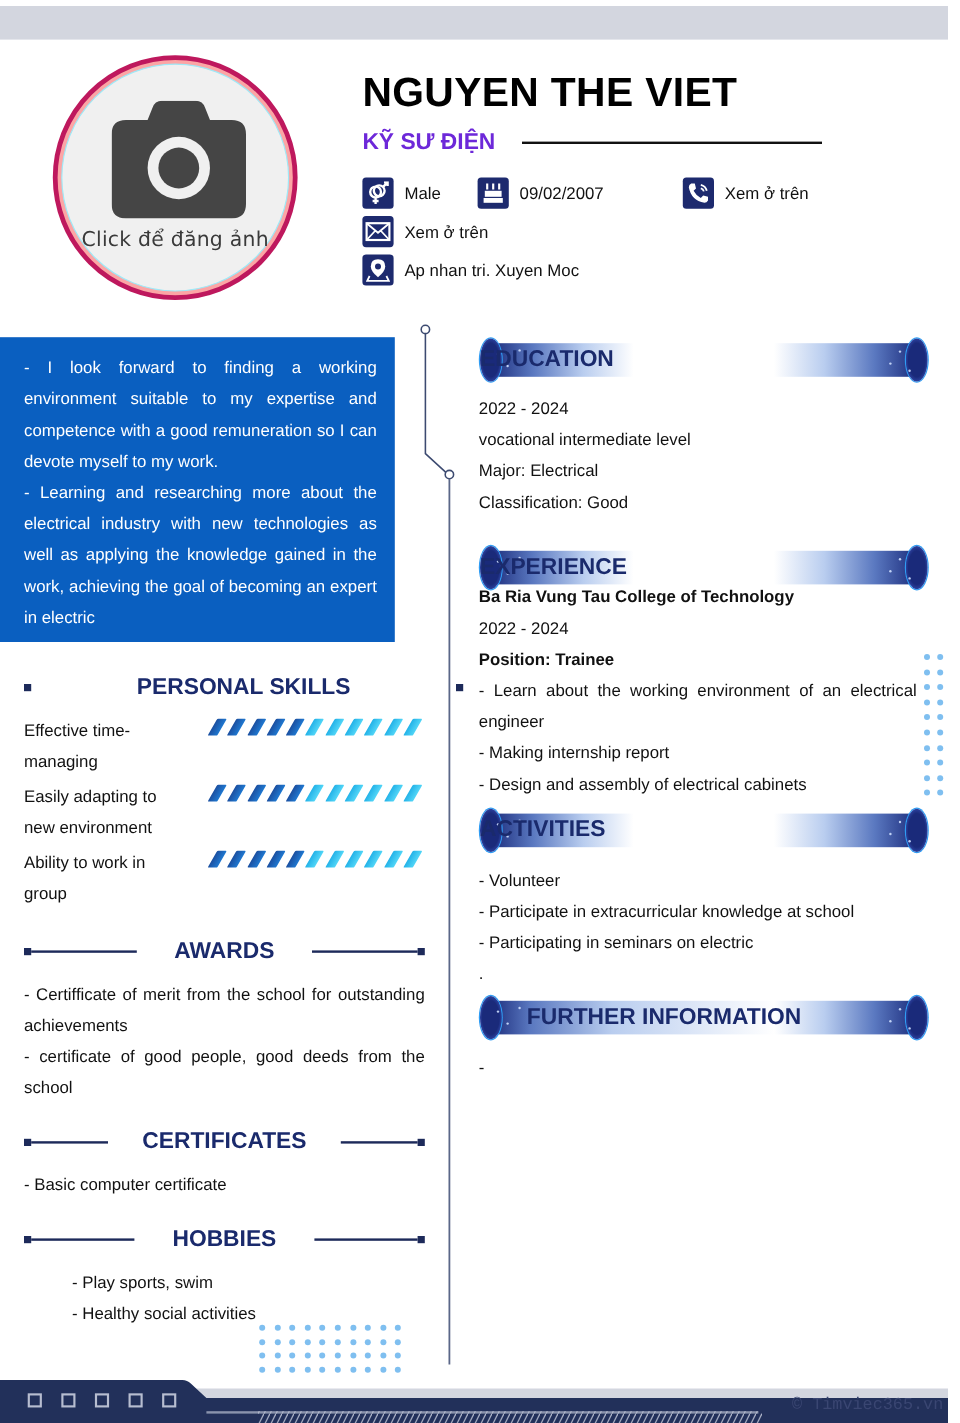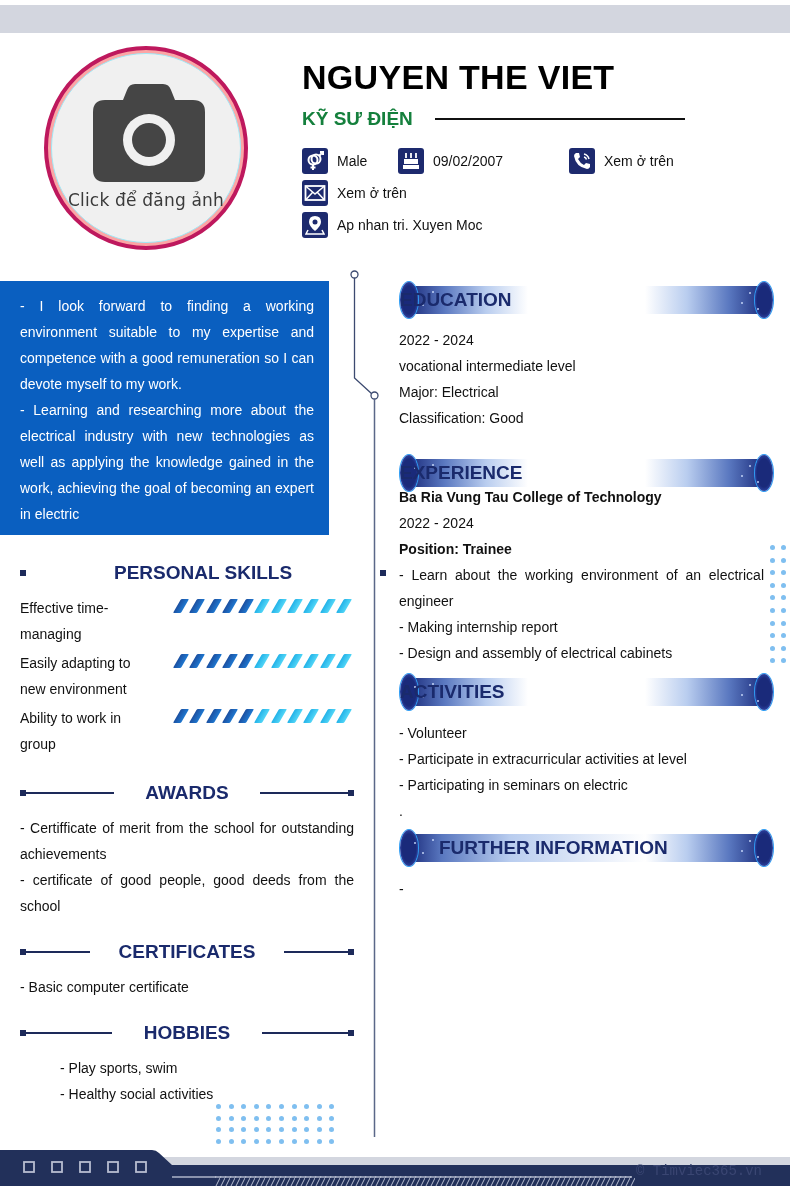--- a/index.html
+++ b/index.html
@@ -13,21 +13,21 @@
       border: 4px solid #be185d; background: #fca5a5; }
     .avatar { position: absolute; left: 3px; top: 3px; right: 3px; bottom: 3px; border-radius: 50%;
       border: 1px solid #9fe9f7; background: #f0f0f0; }
     .camera { position: absolute; left: 41px; top: 30px; }
     .avatar-label { position: absolute; left: 0; right: 0; top: 136px; text-align: center; font-size: 17px; color: #3a3a3a;
       font-family: "DejaVu Sans", sans-serif; letter-spacing: 0.2px; }
 
     
     .name { position: absolute; left: 302px; top: 58px; font-size: 34px; font-weight: bold; color: #000; letter-spacing: 0.3px; }
     .job-row { position: absolute; left: 302px; top: 108px; display: flex; align-items: center; }
-    .job-title { font-size: 19px; font-weight: bold; color: #15803d; }
+    .job-title { font-size: 19px; font-weight: bold; color: #6d28d9; }
     .job-line { margin-left: 22px; width: 250px; height: 1.5px; background: #111; }
 
     .info { position: absolute; display: flex; align-items: center; font-size: 14px; color: #111; }
     .info .ico { width: 26px; height: 26px; background: #1d2a6e; border-radius: 3px; margin-right: 9px;
       display: flex; align-items: center; justify-content: center; }
 
     
     .objective { position: absolute; left: 0; top: 281px; width: 329px; height: 254px; background: #0a5fc0;
       color: #fff; padding: 12px 15px 0 20px; font-size: 14px; line-height: 26px; text-align: justify; }
     .objective p { margin: 0; }
@@ -65,21 +65,21 @@
 
     .r-text { position: absolute; left: 399px; width: 365px; font-size: 14px; line-height: 26px; color: #111; text-align: justify; }
     .r-text .b { font-weight: bold; }
 
     
     .dots { position: absolute; display: grid; }
     .dots i { display: block; width: 5px; height: 5px; border-radius: 50%; background: #7fbff0; }
 
     
     .footer-svg { position: absolute; left: 0; top: 1148px; }
-    .footer-credit { position: absolute; left: 636px; top: 1163px; font-family: "Liberation Mono", monospace; font-size: 14px; color: #3a4672; }
+    .footer-credit { position: absolute; left: 660px; top: 1163px; font-family: "Liberation Mono", monospace; font-size: 14px; color: #3a4672; }
   </style>
 </head>
 <body>
 
 <div class="top-band"></div>
 
 <div class="avatar-ring">
   <div class="avatar">
     <svg class="camera" width="112" height="98" viewBox="0 0 112 98">
       <path d="M34 6 Q36 0 42 0 H70 Q76 0 78 6 L82 16 H100 Q112 16 112 28 V86 Q112 98 100 98 H12 Q0 98 0 86 V28 Q0 16 12 16 H30 Z" fill="#454545"></path>
@@ -365,21 +365,21 @@
   <span class="spark" style="left:14px; top:12px;"></span>
     <span class="spark" style="left:22px; top:22px;"></span>
     <span class="spark" style="left:32px; top:9px;"></span>
   <span class="spark" style="right:22px; top:10px;"></span>
     <span class="spark" style="right:30px; top:20px;"></span>
     <span class="spark" style="right:14px; top:26px;"></span>
   <div class="txt">ACTIVITIES</div>
 </div>
 <div class="r-text" style="top:720px;">
   <div>- Volunteer</div>
-  <div>- Participate in extracurricular activities at level</div>
+  <div>- Participate in extracurricular knowledge at school</div>
   <div>- Participating in seminars on electric</div>
   <div>.</div>
 </div>
 
 <div class="r-banner" style="top:830px;">
   <div class="grad-l" style="width:340px; background: linear-gradient(90deg, #1a2a7a 0%, #5a78c0 10%, #b9cdef 30%, #ffffff 70%);"></div>
   <div class="grad-r"></div>
   <div class="cap-l"></div>
     <div class="cap-r"></div>
   <span class="spark" style="left:14px; top:12px;"></span>

